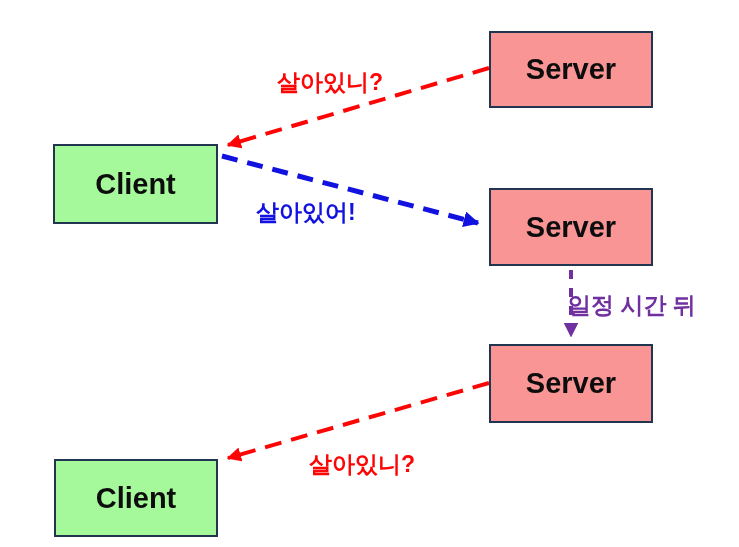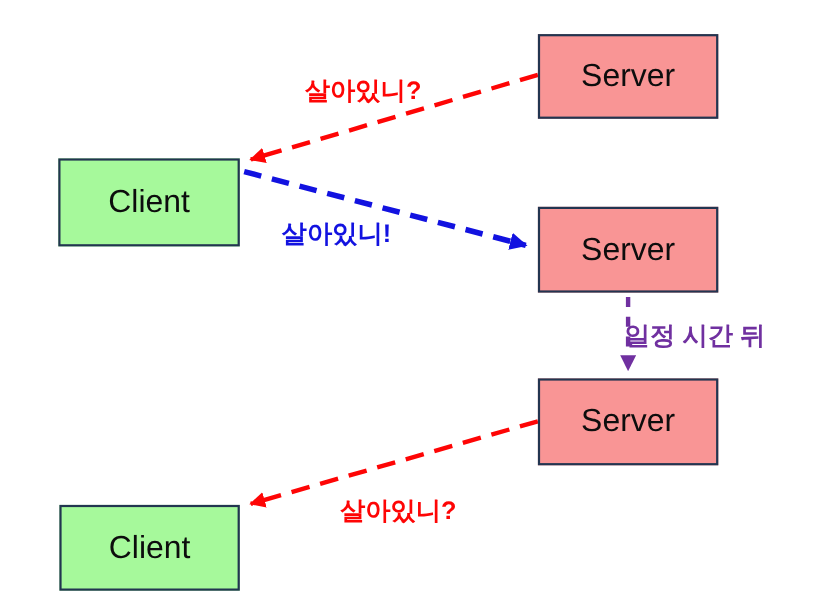--- a/index.html
+++ b/index.html
@@ -22,21 +22,21 @@
     height: 547px;
   }
   .node {
     position: absolute;
     display: flex;
     align-items: center;
     justify-content: center;
     border: 2px solid #223550;
     box-sizing: border-box;
     font-size: 29px;
-    font-weight: 400;
+    font-weight: 700;
     color: #0d0d0d;
     letter-spacing: 0px;
   }
   .node-client { background: #a6f99b; margin-top: 36px; }
   .node-server { background: #f99595; }
 
   .client-top    { left: 53px;  top: 108px; width: 165px; height: 80px; }
   .server-top    { left: 489px; top: 31px;  width: 164px; height: 77px; }
   .server-middle { left: 489px; top: 188px; width: 164px; height: 78px; }
   .server-bottom { left: 489px; top: 344px; width: 164px; height: 79px; }
@@ -99,19 +99,19 @@
   <div class="node node-server server-bottom">
     <span>Server</span>
   </div>
 
   <div class="node node-client client-bottom">
     <span>Client</span>
   </div>
 
   <div class="edge-label label-red lbl-alive-q-top">살아있니?</div>
 
-  <div class="edge-label label-blue lbl-alive-a">살아있니!</div>
+  <div class="edge-label label-blue lbl-alive-a">살아있어!</div>
 
   <div class="edge-label label-purple lbl-after-time">일정 시간 뒤</div>
 
   <div class="edge-label label-red lbl-alive-q-bottom">살아있니?</div>
 
 </div>
 
 </body></html>

